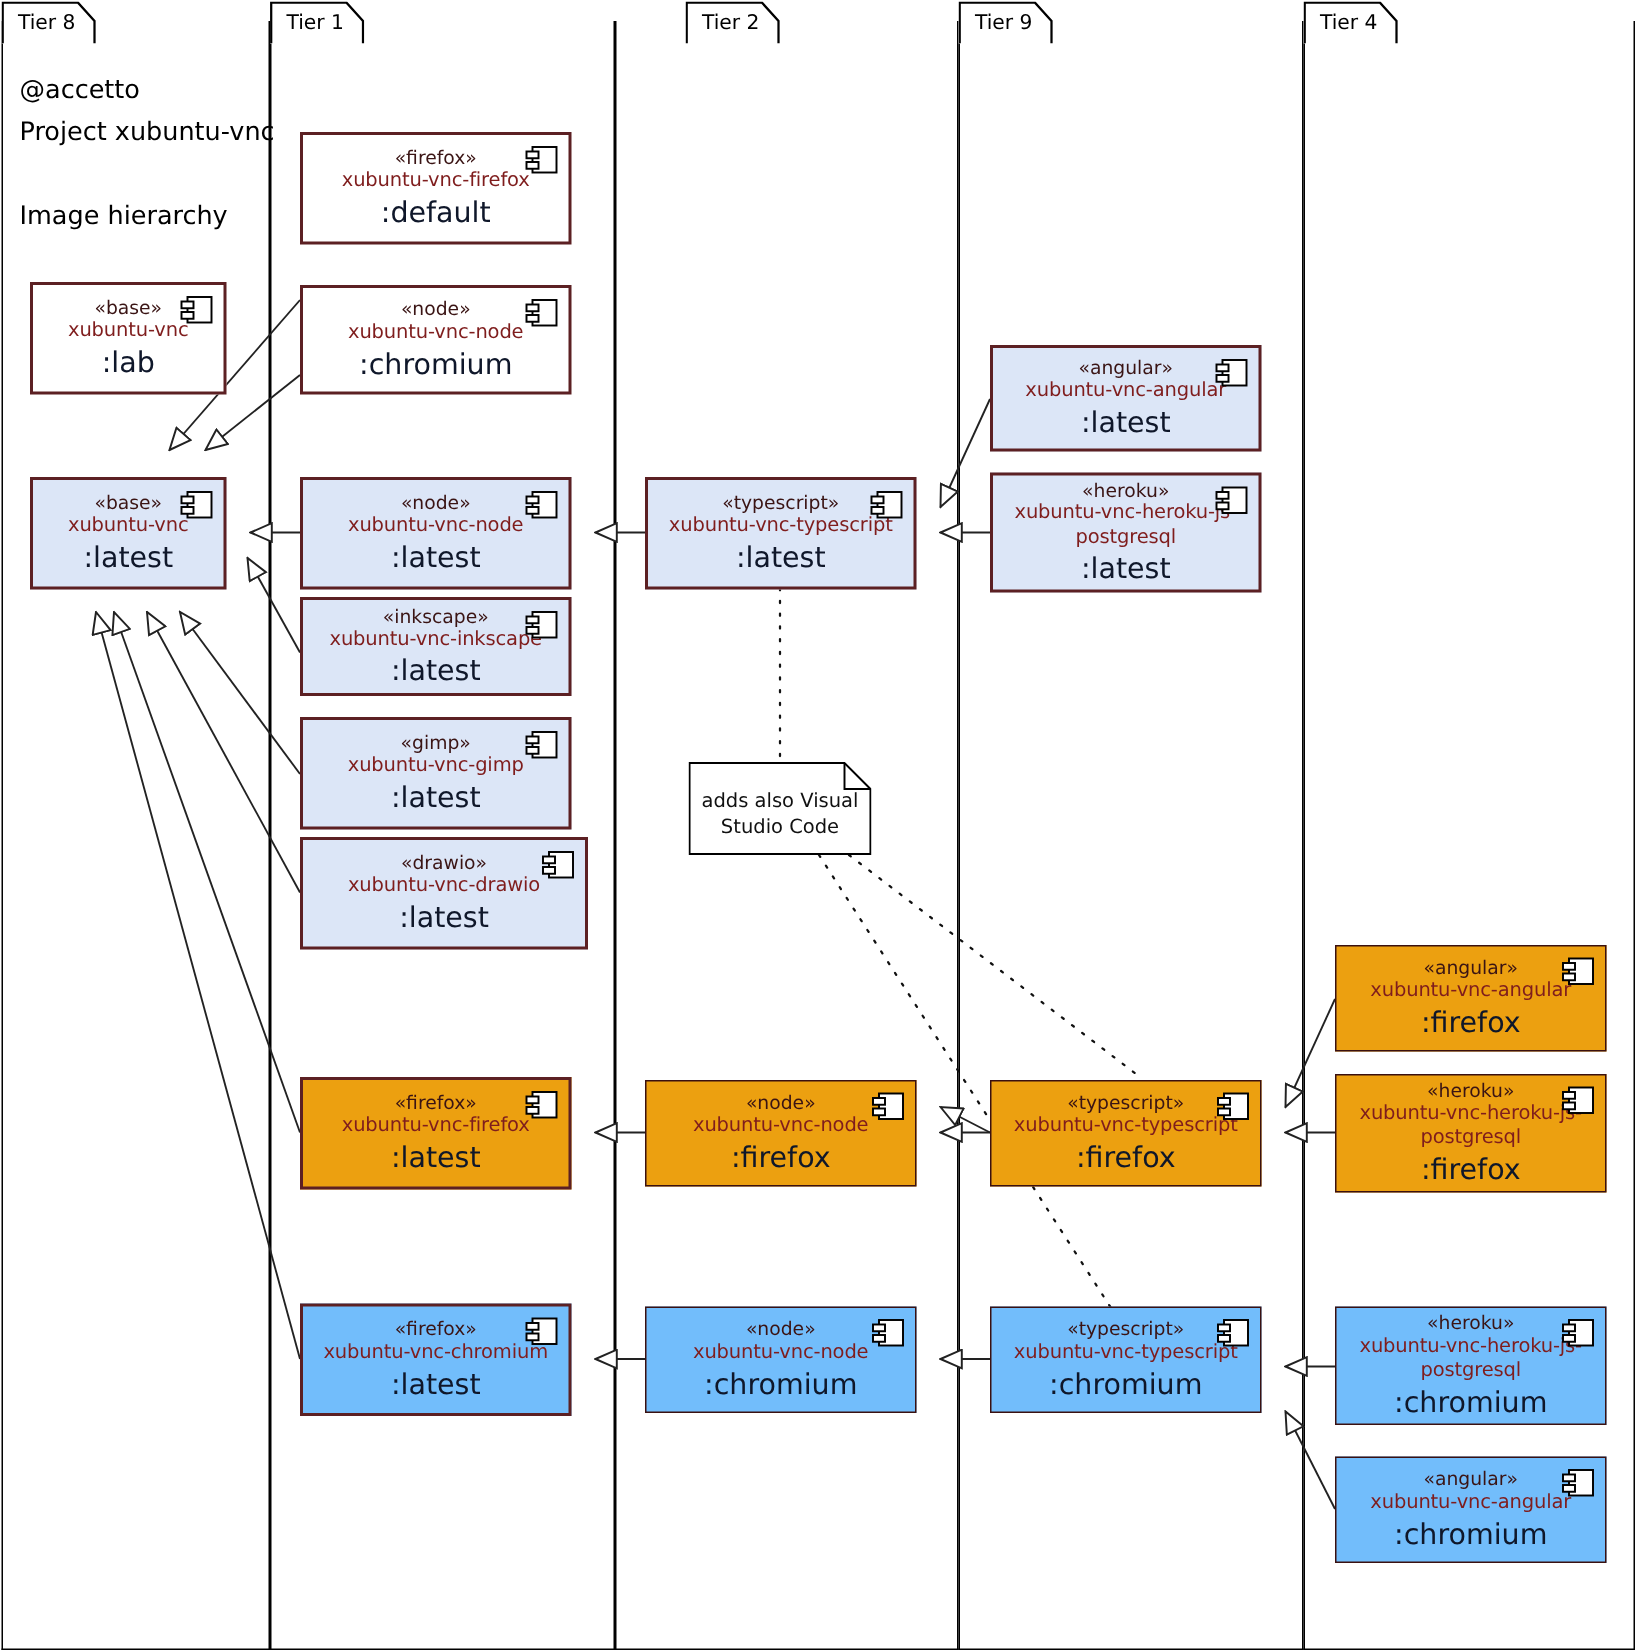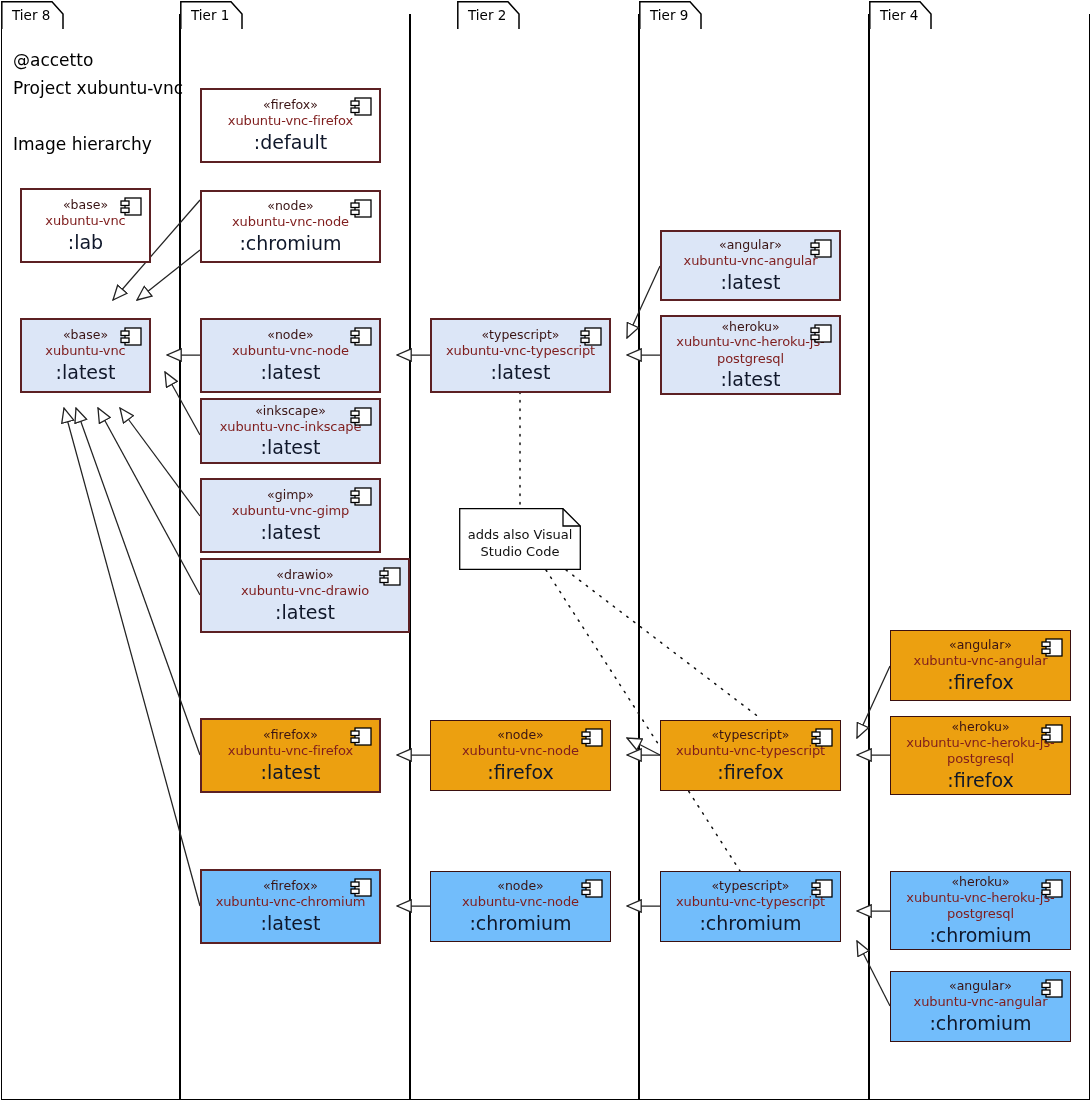--- a/index.html
+++ b/index.html
@@ -233,21 +233,21 @@
     <svg class="comp-icon" viewBox="0 0 22 19">
       <rect x="5" y="1" width="16" height="17" fill="#fff" stroke="#000" stroke-width="1.3"></rect>
       <rect x="1" y="4" width="8" height="4.5" fill="#fff" stroke="#000" stroke-width="1.3"></rect>
       <rect x="1" y="11" width="8" height="4.5" fill="#fff" stroke="#000" stroke-width="1.3"></rect>
     </svg>
     <div class="stereo">«gimp»</div>
     <div class="nm">xubuntu-vnc-gimp</div>
     <div class="tag">:latest</div>
   </div>
 
-  <div class="node thick fill-blue" style="left:200px;top:558px;width:210px;height:75px;">
+  <div class="node thick fill-blue" style="left:200px;top:558px;width:192px;height:75px;">
     <svg class="comp-icon" viewBox="0 0 22 19">
       <rect x="5" y="1" width="16" height="17" fill="#fff" stroke="#000" stroke-width="1.3"></rect>
       <rect x="1" y="4" width="8" height="4.5" fill="#fff" stroke="#000" stroke-width="1.3"></rect>
       <rect x="1" y="11" width="8" height="4.5" fill="#fff" stroke="#000" stroke-width="1.3"></rect>
     </svg>
     <div class="stereo">«drawio»</div>
     <div class="nm">xubuntu-vnc-drawio</div>
     <div class="tag">:latest</div>
   </div>
 

